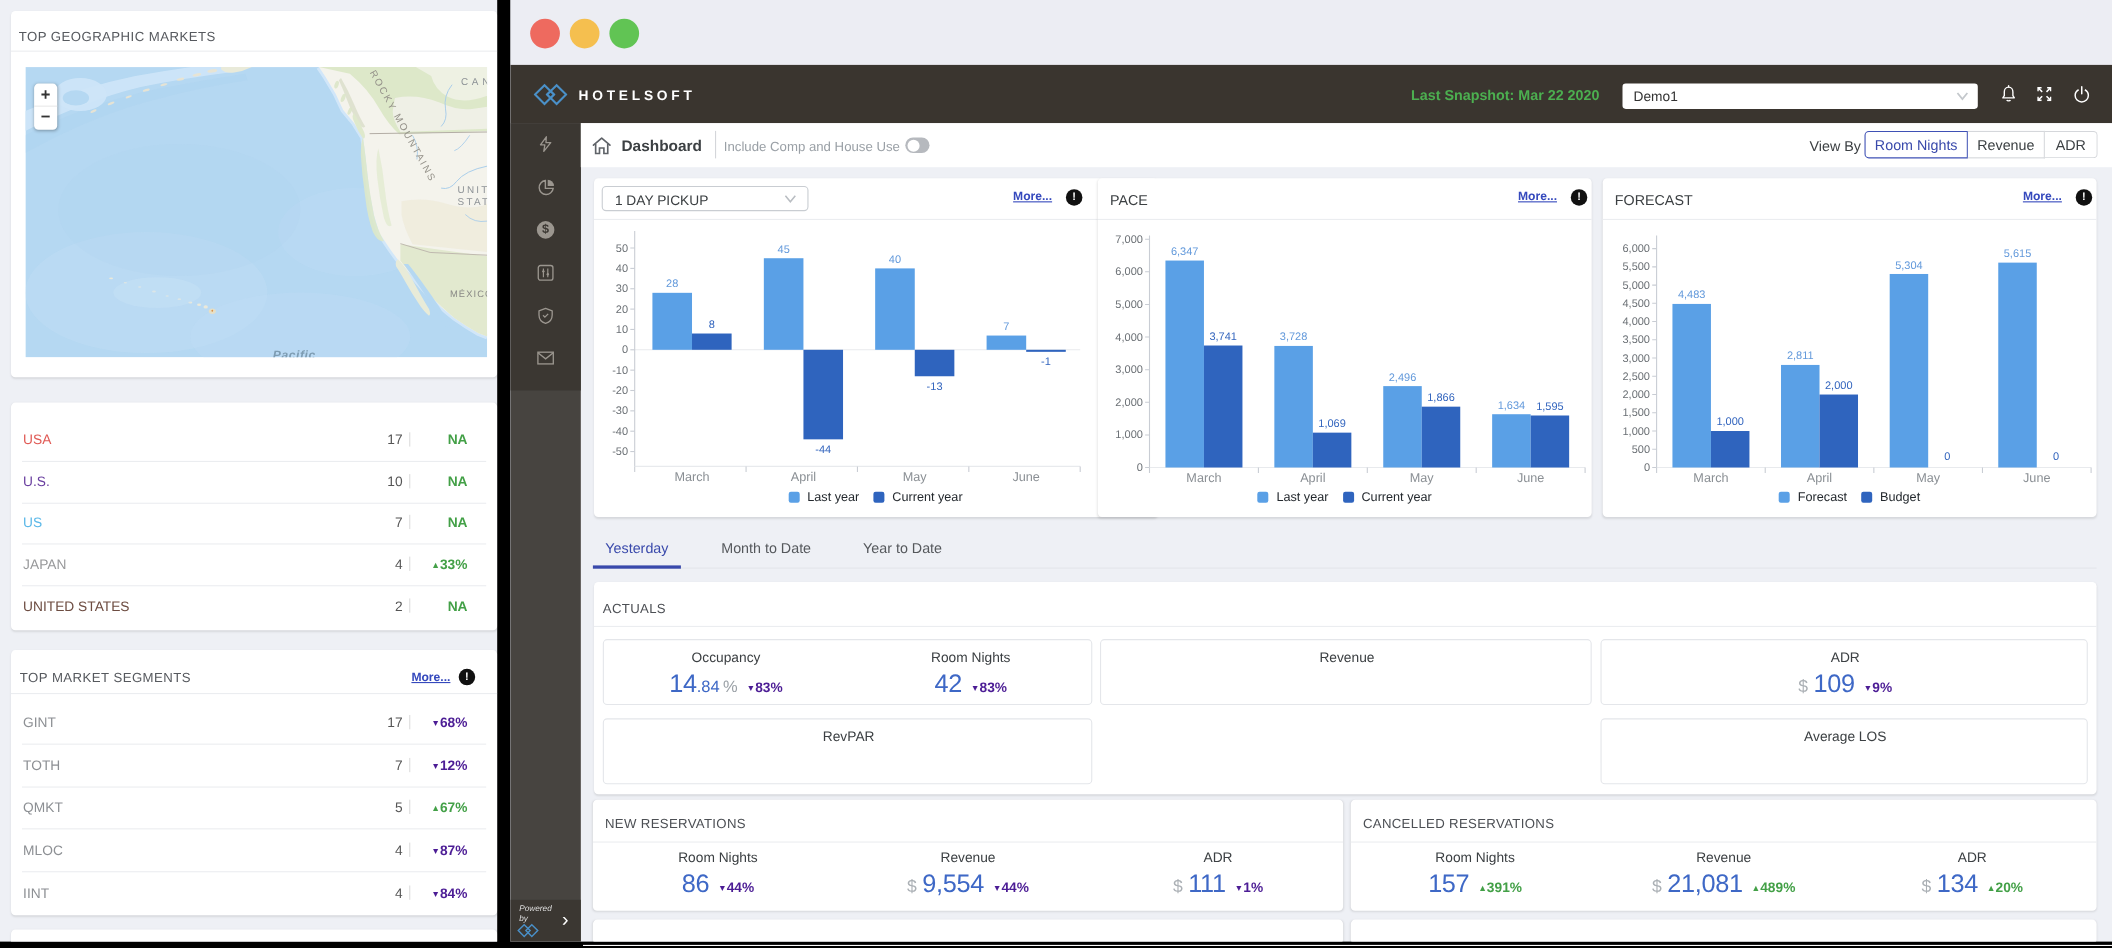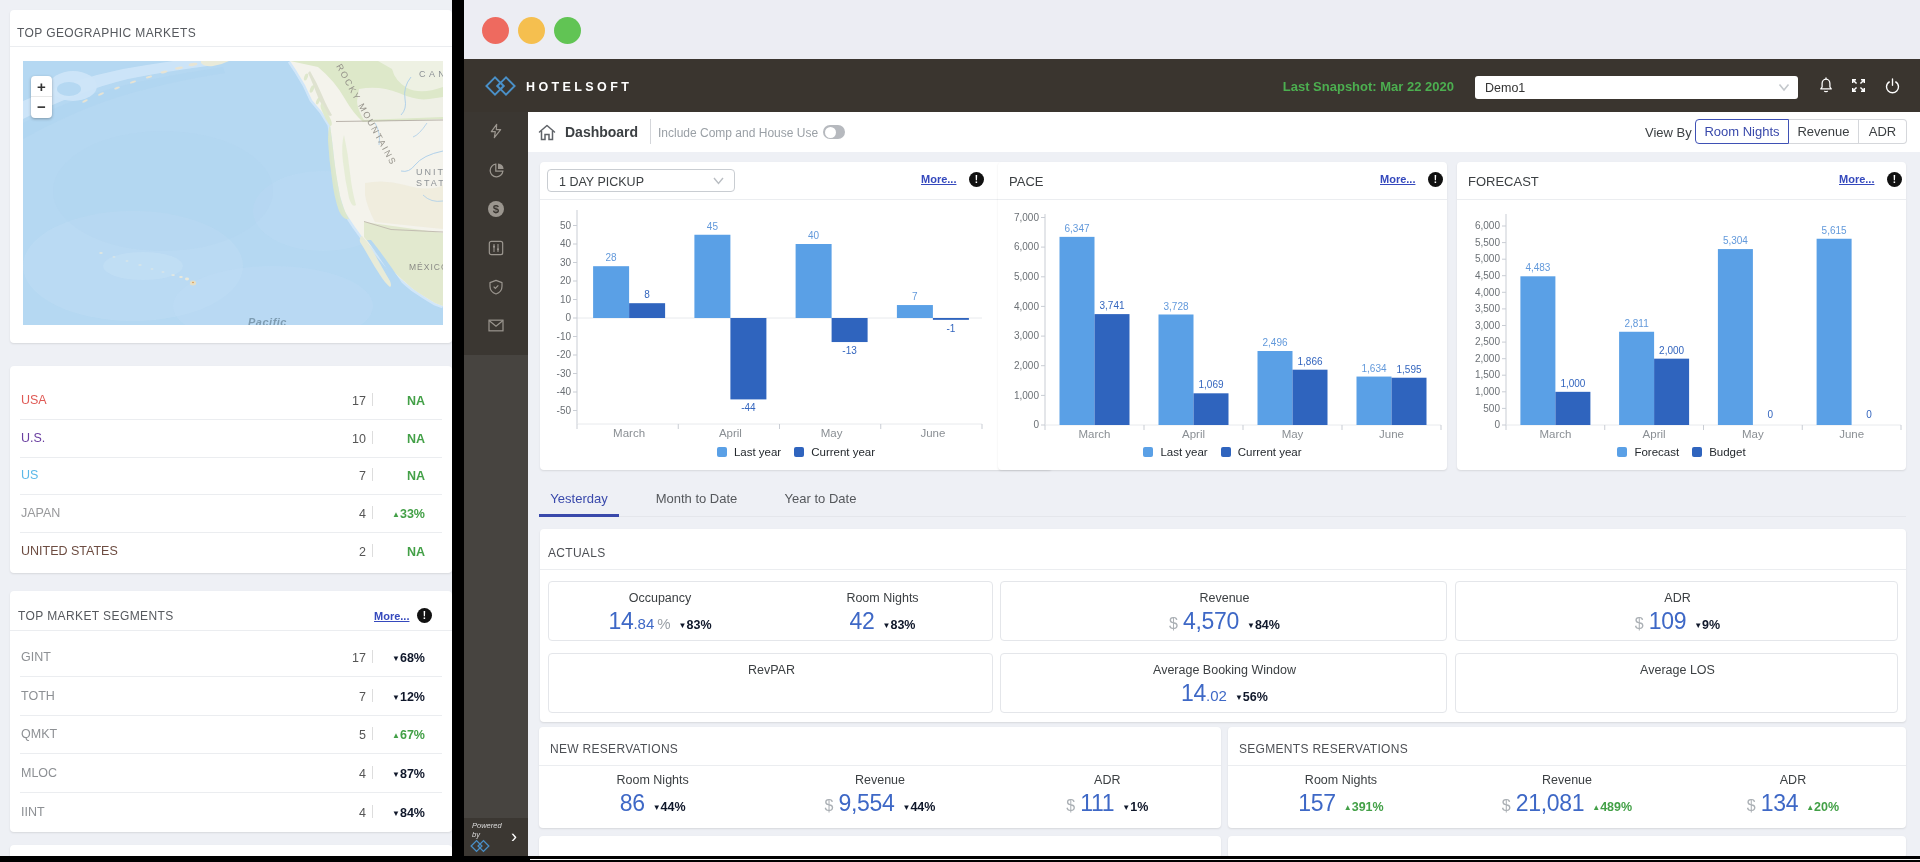--- a/index.html
+++ b/index.html
@@ -6,21 +6,21 @@
 html,body { width:1920px; height:862px; overflow:hidden; background:#000; font-family:"Liberation Sans", sans-serif; }
 .abs { position:absolute; }
 #leftwin { position:absolute; left:0; top:0; width:452px; height:856px; background:#eef0f5; overflow:hidden;padding-left:40px; }
 #rightwin { position:absolute; left:464px; top:0; width:1456px; height:856px; background:#eef0f5; overflow:hidden; }
 .card { position:absolute; background:#fff; border-radius:4px; box-shadow:0 1px 2px rgba(0,0,0,0.10); }
 .hdr { font-size:12px; color:#56595e; letter-spacing:0.4px; }
 .num { font-size:12.5px; color:#555; }
 .vdiv { display:inline-block; width:1px; height:13px; background:#ddd; vertical-align:middle; }
 .pct { font-size:12.5px; font-weight:bold; }
 .up { color:#43a047; }
-.down { color:#0f172a; }
+.down { color:#4c1d95; }
 .tri { font-size:8px; vertical-align:1px; }
 .more { font-size:11px; font-weight:bold; color:#3549bd; text-decoration:underline; }
 .info { position:absolute; width:15px; height:15px; background:#111; border-radius:50%; color:#fff; font-size:10px; font-weight:bold; text-align:center; line-height:15px; }
 .divider { position:absolute; left:0; right:0; height:1px; background:#ebedf0; }
 .tile { position:absolute; border:1px solid #e4e6ea; border-radius:4px; background:#fff; }
 .seclbl { font-size:12px; color:#4c4f54; letter-spacing:0.3px; }
 .legend { position:absolute; left:0; right:0; display:flex; justify-content:center; align-items:center; gap:7px; font-size:11.5px; color:#24292e; }
 .lsq { display:inline-block; width:10px; height:10px; border-radius:2px; }
 text { font-family:"Liberation Sans", sans-serif; }
 </style>
@@ -511,38 +511,31 @@
           <div style="text-align:center; margin-top:3px; white-space:nowrap;"><span style="font-size:23px; font-weight:400; color:#3e68c6; letter-spacing:-0.3px;">14</span><span style="font-size:15px; font-weight:400; color:#3e68c6;">.84</span><span style="font-size:15px; color:#9aa0a6;"> %</span><span class="pct down" style="font-size:12.5px; margin-left:8px;"><span class="tri">▼</span>83%</span></div>
         </div>
   <div class="abs" style="left:222px; top:9px; width:223px;">
           <div style="font-size:12.5px; color:#3c4043; text-align:center;">Room Nights</div>
           <div style="text-align:center; margin-top:3px; white-space:nowrap;"><span style="font-size:23px; font-weight:400; color:#3e68c6; letter-spacing:-0.3px;">42</span><span class="pct down" style="font-size:12.5px; margin-left:8px;"><span class="tri">▼</span>83%</span></div>
         </div>
 </div>
 <div class="tile" style="left:460px; top:52px; width:447px; height:60px;">
   <div class="abs" style="left:0; top:9px; width:447px;">
           <div style="font-size:12.5px; color:#3c4043; text-align:center;">Revenue</div>
-          <div style="text-align:center; margin-top:3px; white-space:nowrap;"><span style="font-size:16px; color:#abb0b5; margin-right:5px;">$</span><span style="font-size:23px; font-weight:400; color:#3e68c6; letter-spacing:-0.3px;">4,570</span><span class="pct down" style="font-size:12.5px; margin-left:8px;"><span class="tri">▼</span>84%</span></div>
         </div>
 </div>
 <div class="tile" style="left:915px; top:52px; width:443px; height:60px;">
   <div class="abs" style="left:0; top:9px; width:443px;">
           <div style="font-size:12.5px; color:#3c4043; text-align:center;">ADR</div>
           <div style="text-align:center; margin-top:3px; white-space:nowrap;"><span style="font-size:16px; color:#abb0b5; margin-right:5px;">$</span><span style="font-size:23px; font-weight:400; color:#3e68c6; letter-spacing:-0.3px;">109</span><span class="pct down" style="font-size:12.5px; margin-left:8px;"><span class="tri">▼</span>9%</span></div>
         </div>
 </div>
 <div class="tile" style="left:8px; top:124px; width:445px; height:60px;">
   <div class="abs" style="left:0; top:9px; width:445px;">
           <div style="font-size:12.5px; color:#3c4043; text-align:center;">RevPAR</div>
-        </div>
-</div>
-<div class="tile" style="left:460px; top:124px; width:447px; height:60px;">
-  <div class="abs" style="left:0; top:9px; width:447px;">
-          <div style="font-size:12.5px; color:#3c4043; text-align:center;">Average Booking Window</div>
-          <div style="text-align:center; margin-top:3px; white-space:nowrap;"><span style="font-size:23px; font-weight:400; color:#3e68c6; letter-spacing:-0.3px;">14</span><span style="font-size:15px; font-weight:400; color:#3e68c6;">.02</span><span class="pct down" style="font-size:12.5px; margin-left:8px;"><span class="tri">▼</span>56%</span></div>
         </div>
 </div>
 <div class="tile" style="left:915px; top:124px; width:443px; height:60px;">
   <div class="abs" style="left:0; top:9px; width:443px;">
           <div style="font-size:12.5px; color:#3c4043; text-align:center;">Average LOS</div>
         </div>
 </div>
   </div>
 
   <div class="card" style="left:75px; top:727px; width:682px; height:101px;">
@@ -556,21 +549,21 @@
         <div style="font-size:12.5px; color:#3c4043; text-align:center;">Revenue</div>
         <div style="text-align:center; margin-top:3px; white-space:nowrap;"><span style="font-size:16px; color:#abb0b5; margin-right:5px;">$</span><span style="font-size:23px; font-weight:400; color:#3e68c6; letter-spacing:-0.3px;">9,554</span><span class="pct down" style="font-size:12.5px; margin-left:8px;"><span class="tri">▼</span>44%</span></div>
       </div>
 <div class="abs" style="left:66.666%; top:46px; width:33.333%;">
         <div style="font-size:12.5px; color:#3c4043; text-align:center;">ADR</div>
         <div style="text-align:center; margin-top:3px; white-space:nowrap;"><span style="font-size:16px; color:#abb0b5; margin-right:5px;">$</span><span style="font-size:23px; font-weight:400; color:#3e68c6; letter-spacing:-0.3px;">111</span><span class="pct down" style="font-size:12.5px; margin-left:8px;"><span class="tri">▼</span>1%</span></div>
       </div>
   </div>
 
   <div class="card" style="left:764px; top:727px; width:678px; height:101px;">
-    <div class="seclbl abs" style="left:11px; top:15px;">SEGMENTS RESERVATIONS</div>
+    <div class="seclbl abs" style="left:11px; top:15px;">CANCELLED RESERVATIONS</div>
     <div class="divider" style="top:38px;"></div>
     <div class="abs" style="left:0.000%; top:46px; width:33.333%;">
         <div style="font-size:12.5px; color:#3c4043; text-align:center;">Room Nights</div>
         <div style="text-align:center; margin-top:3px; white-space:nowrap;"><span style="font-size:23px; font-weight:400; color:#3e68c6; letter-spacing:-0.3px;">157</span><span class="pct up" style="font-size:12.5px; margin-left:8px;"><span class="tri">▲</span>391%</span></div>
       </div>
 <div class="abs" style="left:33.333%; top:46px; width:33.333%;">
         <div style="font-size:12.5px; color:#3c4043; text-align:center;">Revenue</div>
         <div style="text-align:center; margin-top:3px; white-space:nowrap;"><span style="font-size:16px; color:#abb0b5; margin-right:5px;">$</span><span style="font-size:23px; font-weight:400; color:#3e68c6; letter-spacing:-0.3px;">21,081</span><span class="pct up" style="font-size:12.5px; margin-left:8px;"><span class="tri">▲</span>489%</span></div>
       </div>
 <div class="abs" style="left:66.666%; top:46px; width:33.333%;">

